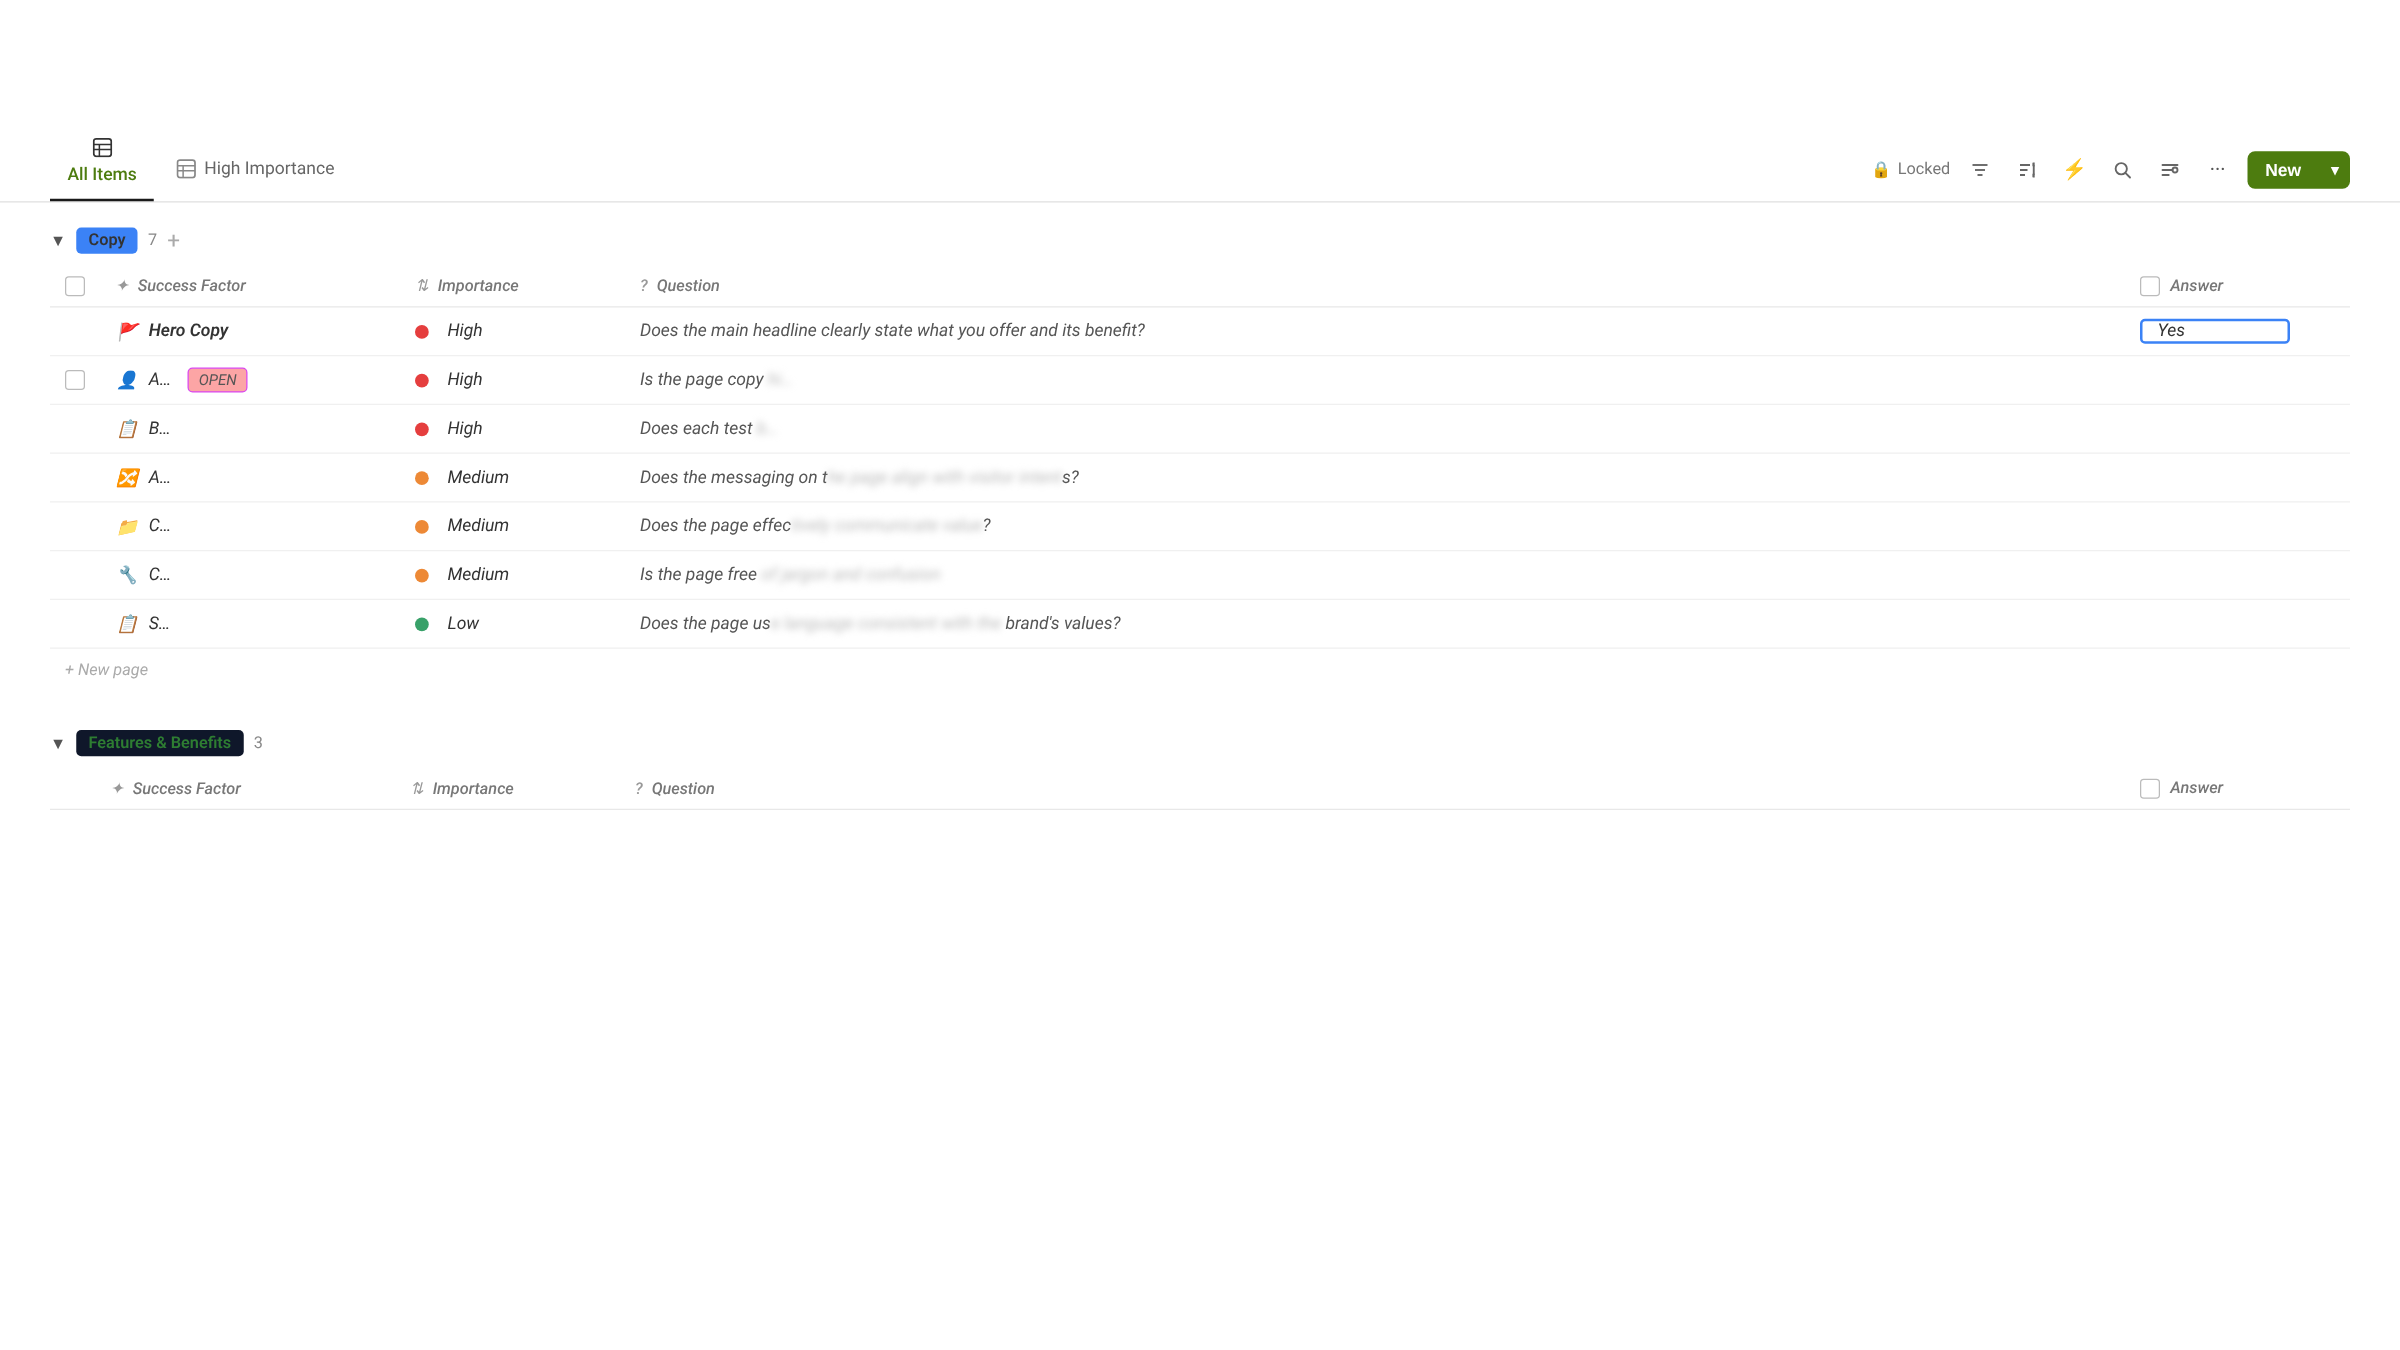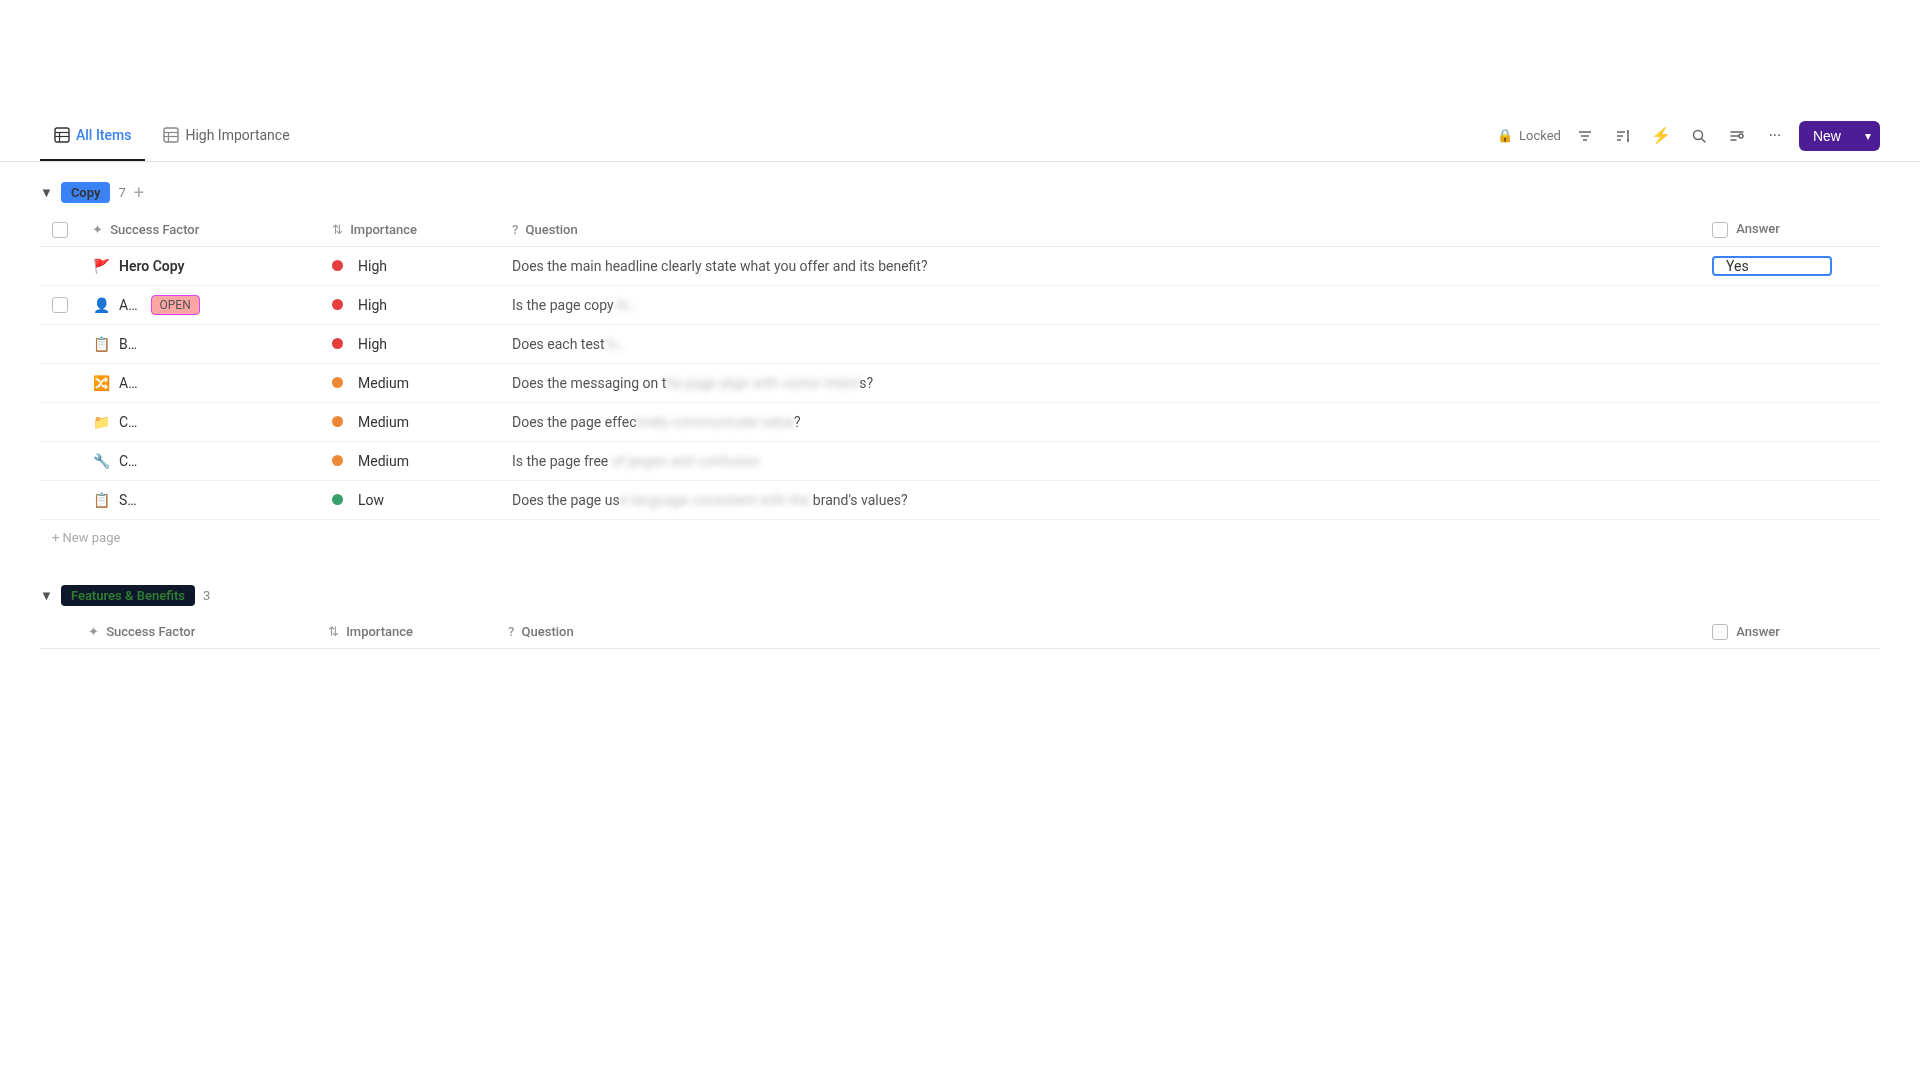--- a/index.html
+++ b/index.html
@@ -38,23 +38,24 @@
       padding: 0 14px;
       height: 100%;
       cursor: pointer;
       color: #666;
       font-size: 14px;
       border-bottom: 2px solid transparent;
       white-space: nowrap;
     }
 
     .tab.active {
-      color: #3b82f6;
+      color: #4d7c0f;
       border-bottom: 2px solid #1a1a1a;
       font-weight: 500;
+      flex-direction: column;
     }
 
     .tab-icon {
       display: inline-flex;
       align-items: center;
     }
 
     .tabs-right {
       display: flex;
       align-items: center;
@@ -77,27 +78,27 @@
       justify-content: center;
       border-radius: 4px;
       cursor: pointer;
       color: #555;
       font-size: 16px;
     }
 
     .new-btn {
       display: flex;
       align-items: center;
-      background: #4c1d95;
+      background: #4d7c0f;
       color: #fff;
       border: none;
       border-radius: 6px;
       cursor: pointer;
       font-size: 14px;
-      font-weight: 400;
+      font-weight: 700;
       overflow: hidden;
     }
 
     .new-btn-label {
       padding: 7px 14px;
     }
 
     .new-btn-divider {
       width: 1px;
       height: 100%;
@@ -143,20 +144,21 @@
     .group-add {
       cursor: pointer;
       color: #aaa;
       font-size: 18px;
       line-height: 1;
     }
 
     .table {
       width: 100%;
       border-collapse: collapse;
+      font-style: italic;
     }
 
     .table-header-row th {
       padding: 8px 12px;
       text-align: left;
       font-weight: 500;
       color: #777;
       font-size: 13px;
       border-bottom: 1px solid #e8e8e8;
     }

